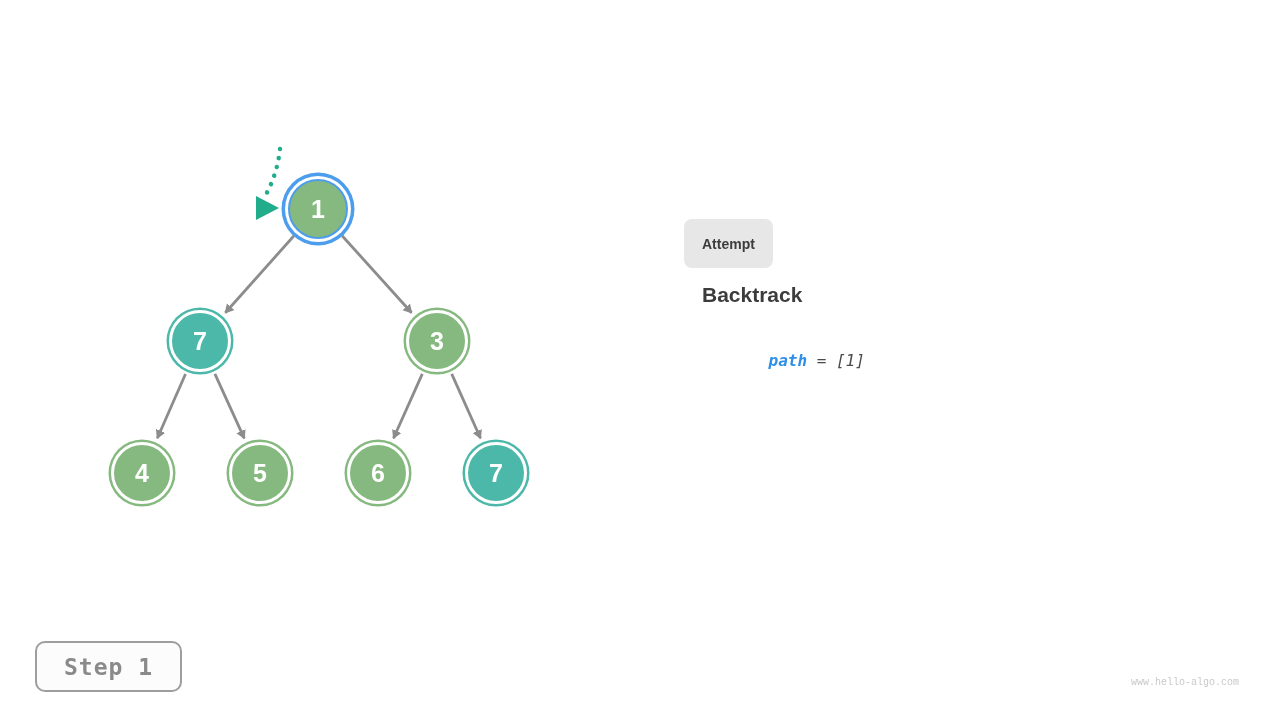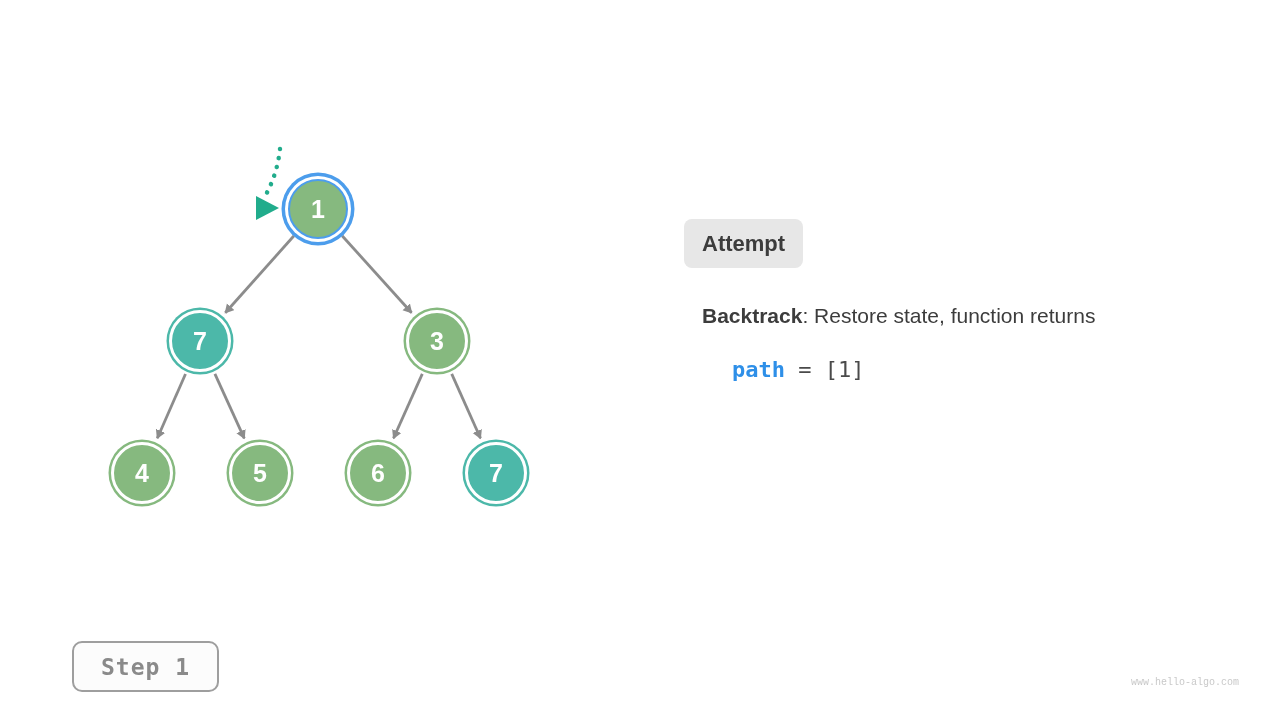--- a/index.html
+++ b/index.html
@@ -27,45 +27,46 @@
   .node.teal  { background:var(--teal);  box-shadow:0 0 0 2.5px var(--teal); }
   .node.highlighted {
     border:2.5px solid var(--highlight_blue);
     box-shadow:0 0 0 3px #fff, 0 0 0 6.5px var(--highlight_blue);
   }
   
   .attempt-box {
     position:absolute; left:684px; top:219px; height:49px;
     background:var(--box_bg); border-radius:8px;
     padding:0 18px; display:flex; align-items:center;
-    font-size:22px; color:var(--text_dark); white-space:pre;gap:26px;
+    font-size:14px; color:var(--text_dark); white-space:pre;gap:26px;
   }
   .backtrack-line {
     position:absolute; left:702px; top:281px; height:28px;
     font-size:21px; color:var(--text_dark); white-space:pre;
-    display:flex; align-items:center;margin-top:21px;
+    display:flex; align-items:center;
   }
   .bold-label { font-weight:bold; }
   .code-line {
-    position:absolute; left:679px; white-space:pre;
-    font-family:"DejaVu Sans Mono", monospace; font-size:22px;
+    position:absolute; left:730px; white-space:pre;
+    font-family:"DejaVu Sans Mono", monospace; font-size:16px;
     color:#4a4a4a;
+    font-style:italic;
   }
   .code-line .var-name { font-weight:bold; }
   .path-line { top:332px; }
   .path-line .var-name { color:var(--path_blue); }
   .res-line { top:449px; }
   .res-line .var-name { color:var(--res_teal); }
   
   .step-badge {
     position:absolute; left:35px; top:641px; width:143px; height:47px;
     background:#fcfcfc; border:2px solid #9e9e9e; border-radius:10px;
     display:flex; align-items:center; justify-content:center;
     font-family:"DejaVu Sans Mono", monospace; font-weight:bold;
-    font-size:23px; color:var(--muted_gray); letter-spacing:1px;margin-left:37px;
+    font-size:23px; color:var(--muted_gray); letter-spacing:1px;
   }
   
   .watermark {
     position:absolute; right:41px; top:677px;
     font-family:Liberation Mono, monospace; font-size:10px;
     color:var(--watermark_gray);
   }
 </style>
 </head>
 <body>
@@ -99,21 +100,21 @@
       <div class="node green" style="left: 142px; top: 473px;">4</div>
       <div class="node green" style="left: 260px; top: 473px;">5</div>
       <div class="node green" style="left: 378px; top: 473px;">6</div>
       <div class="node teal" style="left: 496px; top: 473px;">7</div>
     </div>
 
   <div class="attempt-box">
     <span class="bold-label">Attempt</span>
   </div>
   <div class="backtrack-line">
-    <span class="bold-label">Backtrack</span><span>: Restore state, function returns</span>
+    <span class="bold-label">Backtrack</span>
   </div>
 
   <div class="code-line path-line">
     <span class="var-name">path</span><span> = [1]</span>
   </div>
 
   <div class="step-badge">Step 1</div>
 
   <div class="watermark">www.hello-algo.com</div>
 </div>

